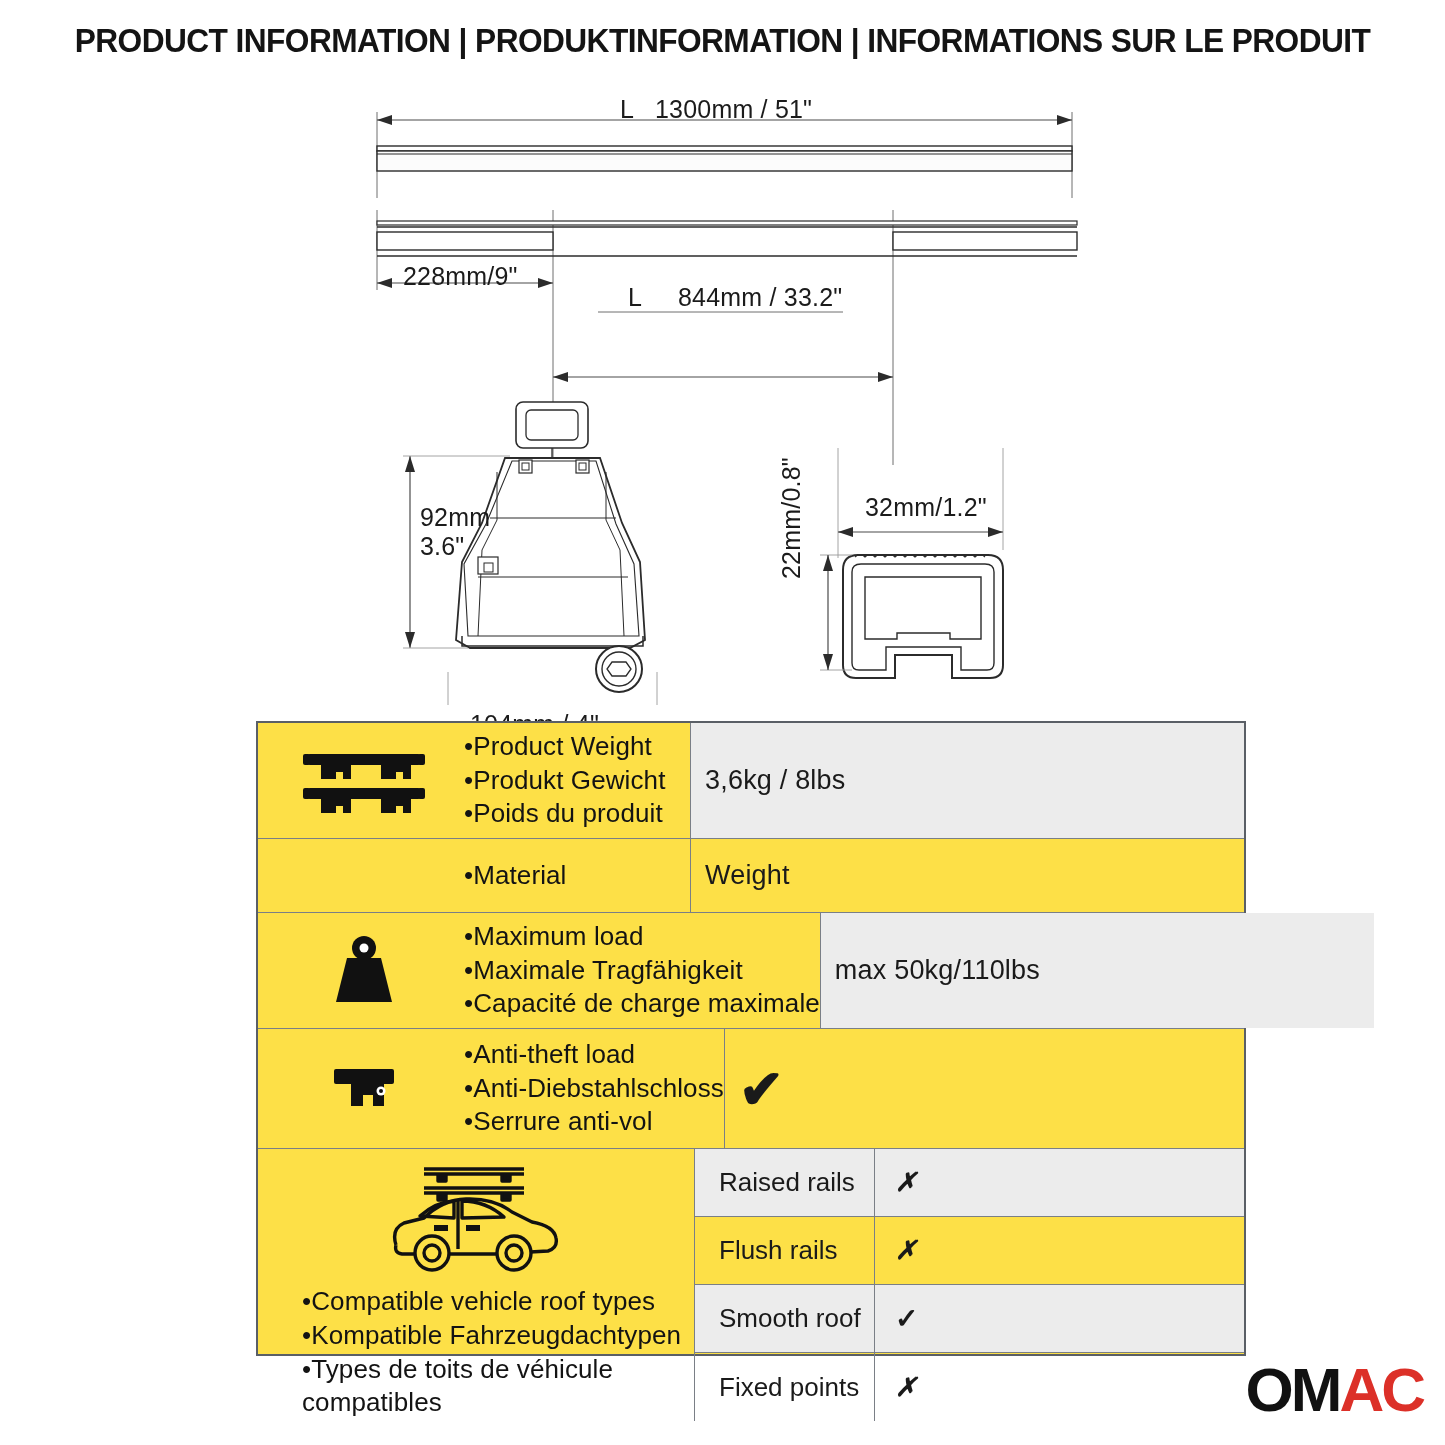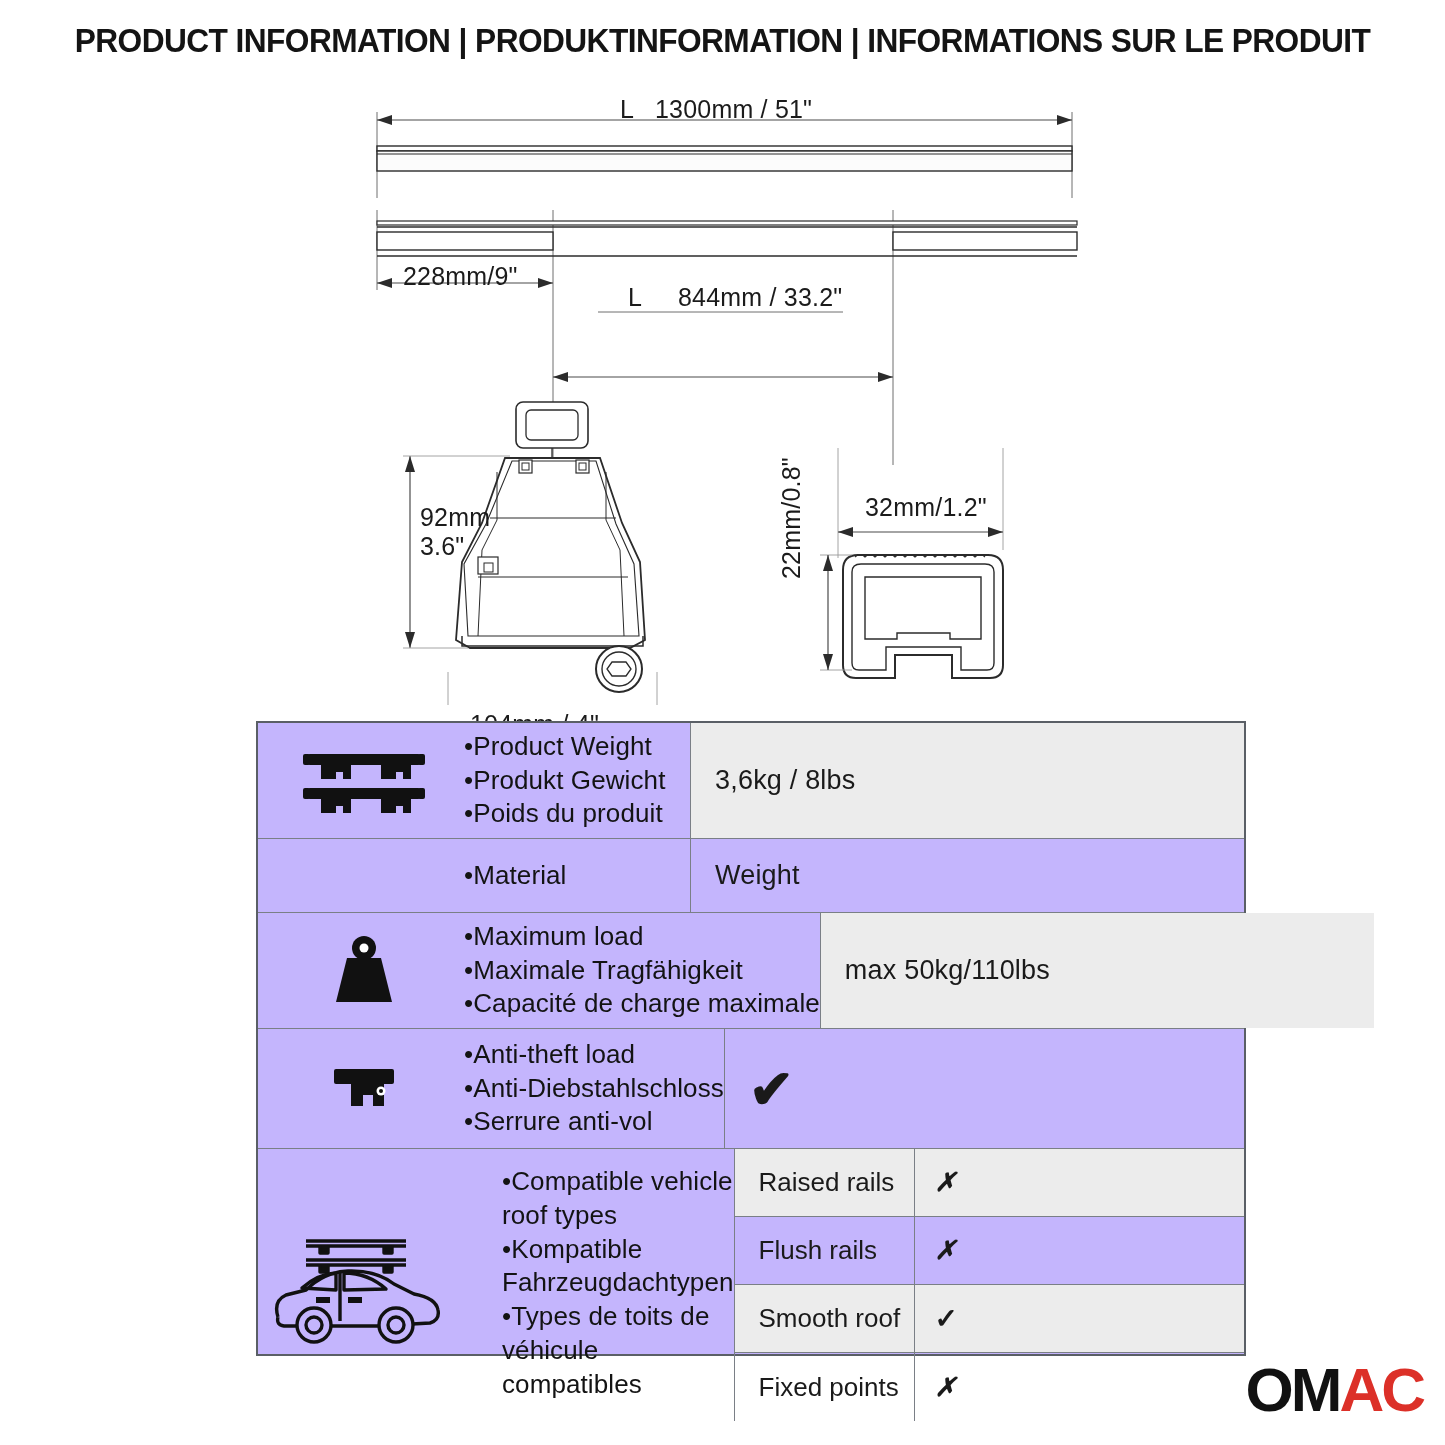--- a/index.html
+++ b/index.html
@@ -45,21 +45,21 @@
     transform: rotate(-90deg);
   }
 
   
   #spec-table {
     position:absolute;
     left:256px; top:721px;
     width:990px; height:635px;
     border:2px solid #5a5f66;
     border-collapse:collapse;
-    background:#c4b5fd;
+    background:#fde047;
   }
   #spec-table .row {
     display:flex;
     border-bottom:1.6px solid #7a7f86;
     width:100%;
   }
   #spec-table .row:last-child { border-bottom:none; }
   .cell-icon {
     width:200px;
     display:flex;
@@ -71,21 +71,21 @@
     flex:1 1 auto;
     display:flex;
     align-items:center;
     padding-left:6px;
     border-right:1.6px solid #7a7f86;
   }
   .cell-value {
     flex:0 0 553px;
     display:flex;
     align-items:center;
-    padding-left:24px;
+    padding-left:14px;
     font-size:27px;
     letter-spacing:0.2px;
   }
   .shaded { background:#ececec; }
   .label-list {
     font-size:26px;
     line-height:1.30;
     letter-spacing:0.1px;
     color:#131313;
     white-space:nowrap;
@@ -98,21 +98,21 @@
   .r-load     { height:116px; }
   .r-lock     { height:120px; }
   .r-roof     { height:auto; }
 
   
   .roof-block { display:flex; width:100%; }
   .roof-left {
     flex:0 0 437px;
     border-right:1.6px solid #7a7f86;
     display:flex;
-    flex-direction:row;
+    flex-direction:column;
     align-items:center;
     padding-top:8px;
   }
   .roof-left .label-list { align-self:flex-start; padding-left:44px; margin-top:8px; }
   .roof-right { flex:1 1 auto; display:flex; flex-direction:column; }
   .roof-row {
     display:flex;
     height:68px;
     border-bottom:1.6px solid #7a7f86;
     align-items:center;

